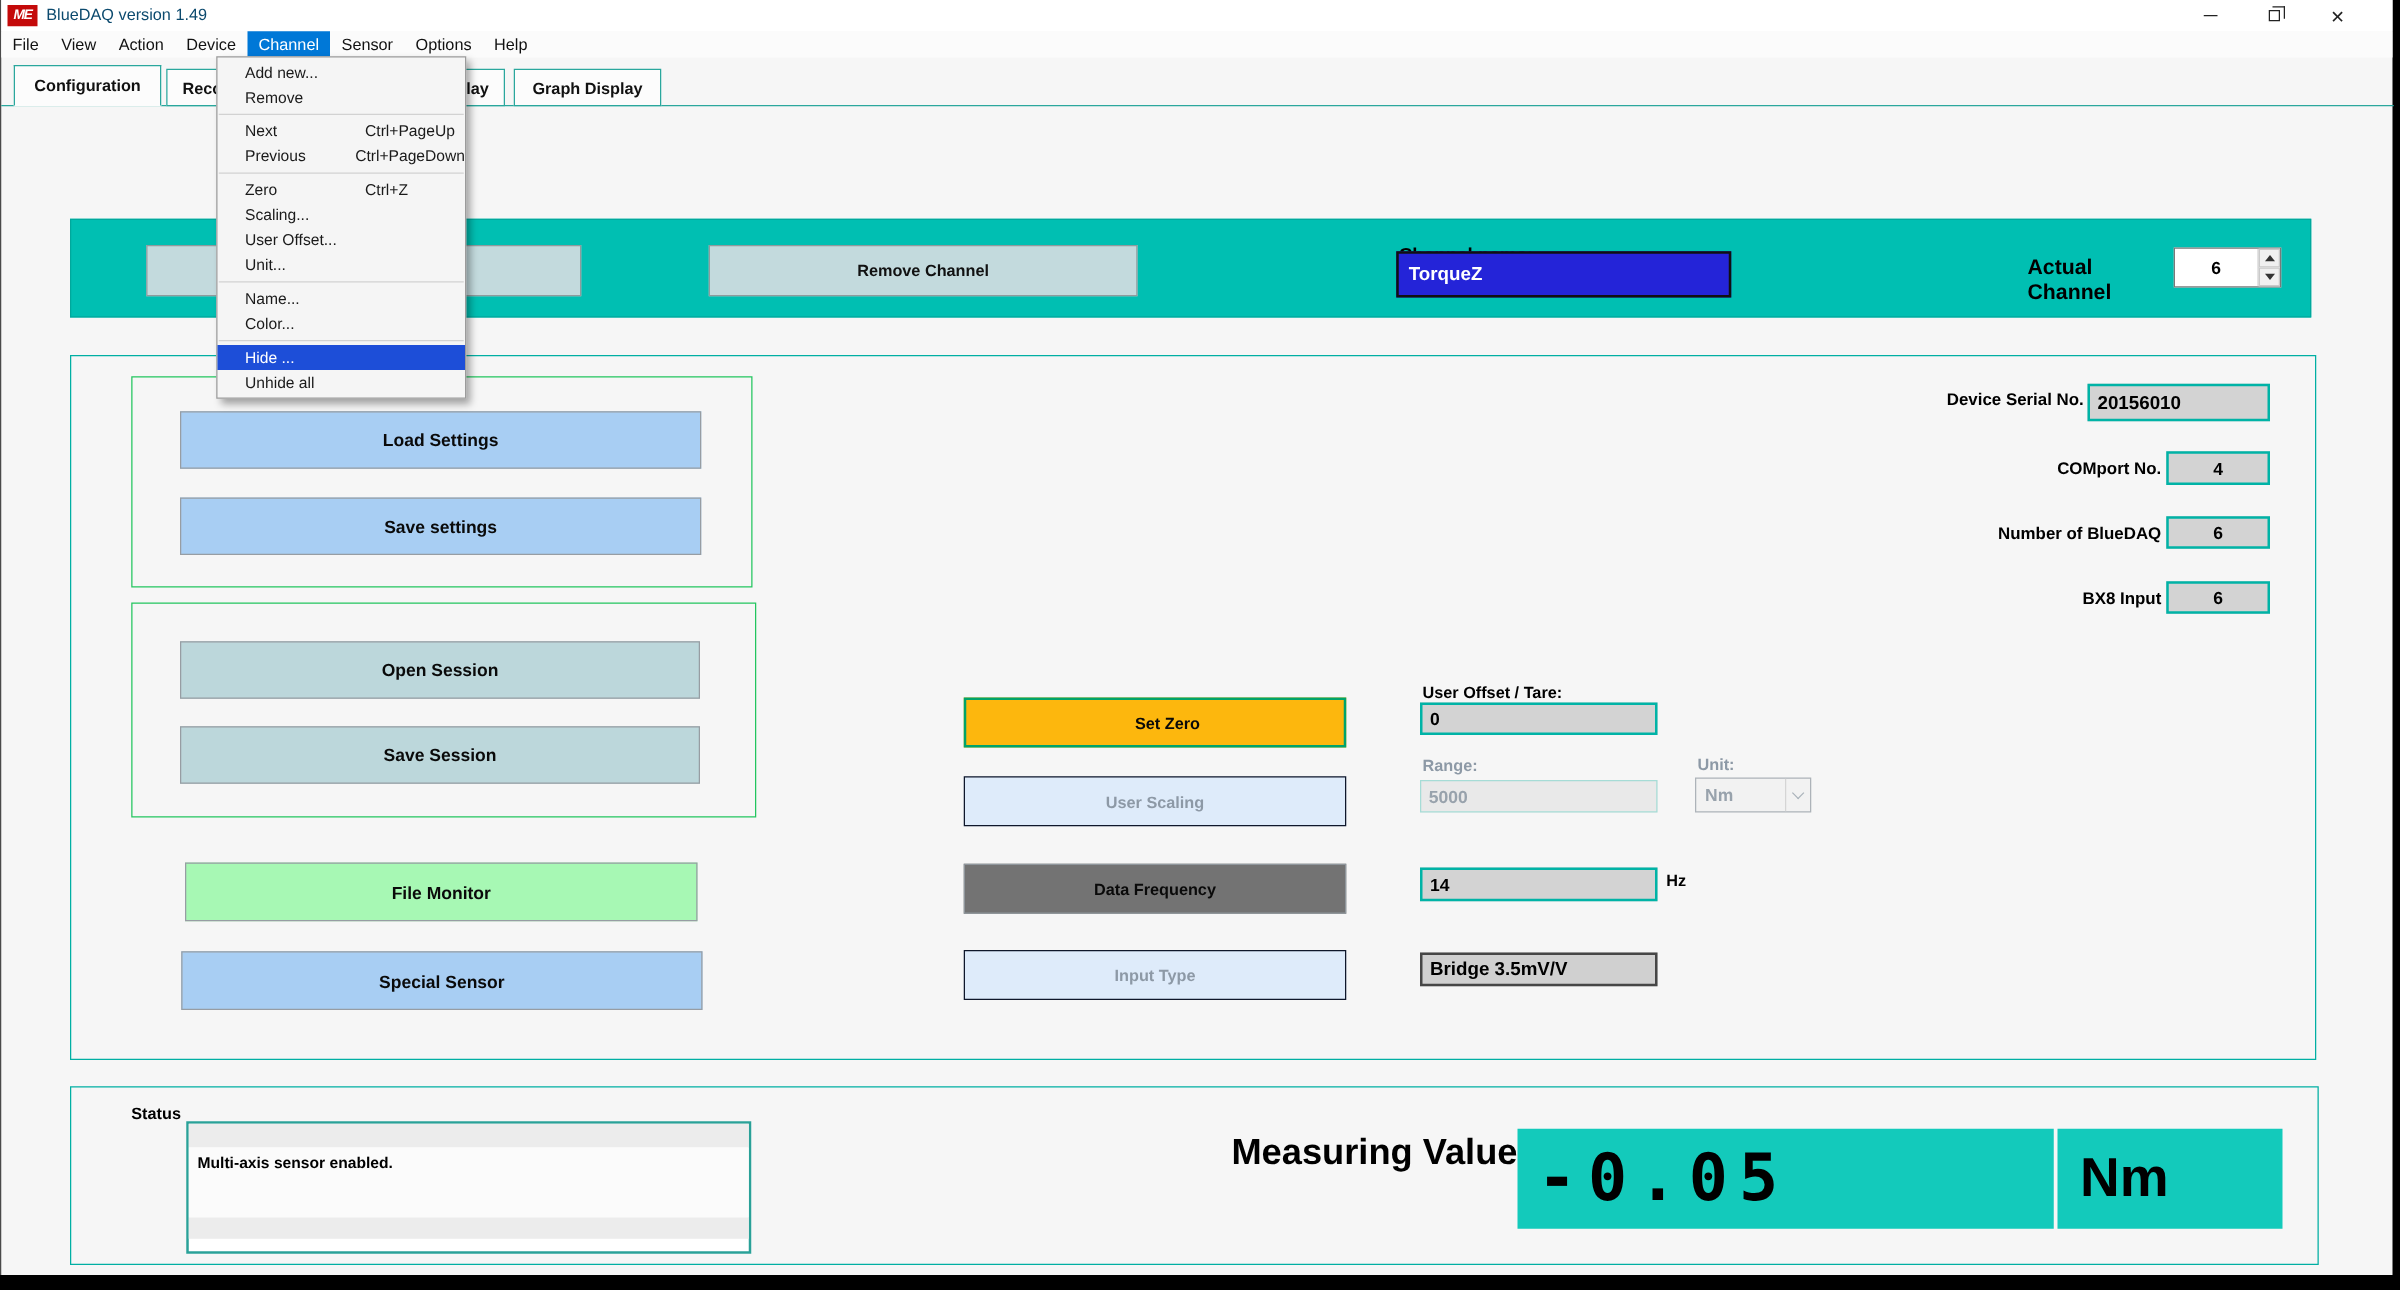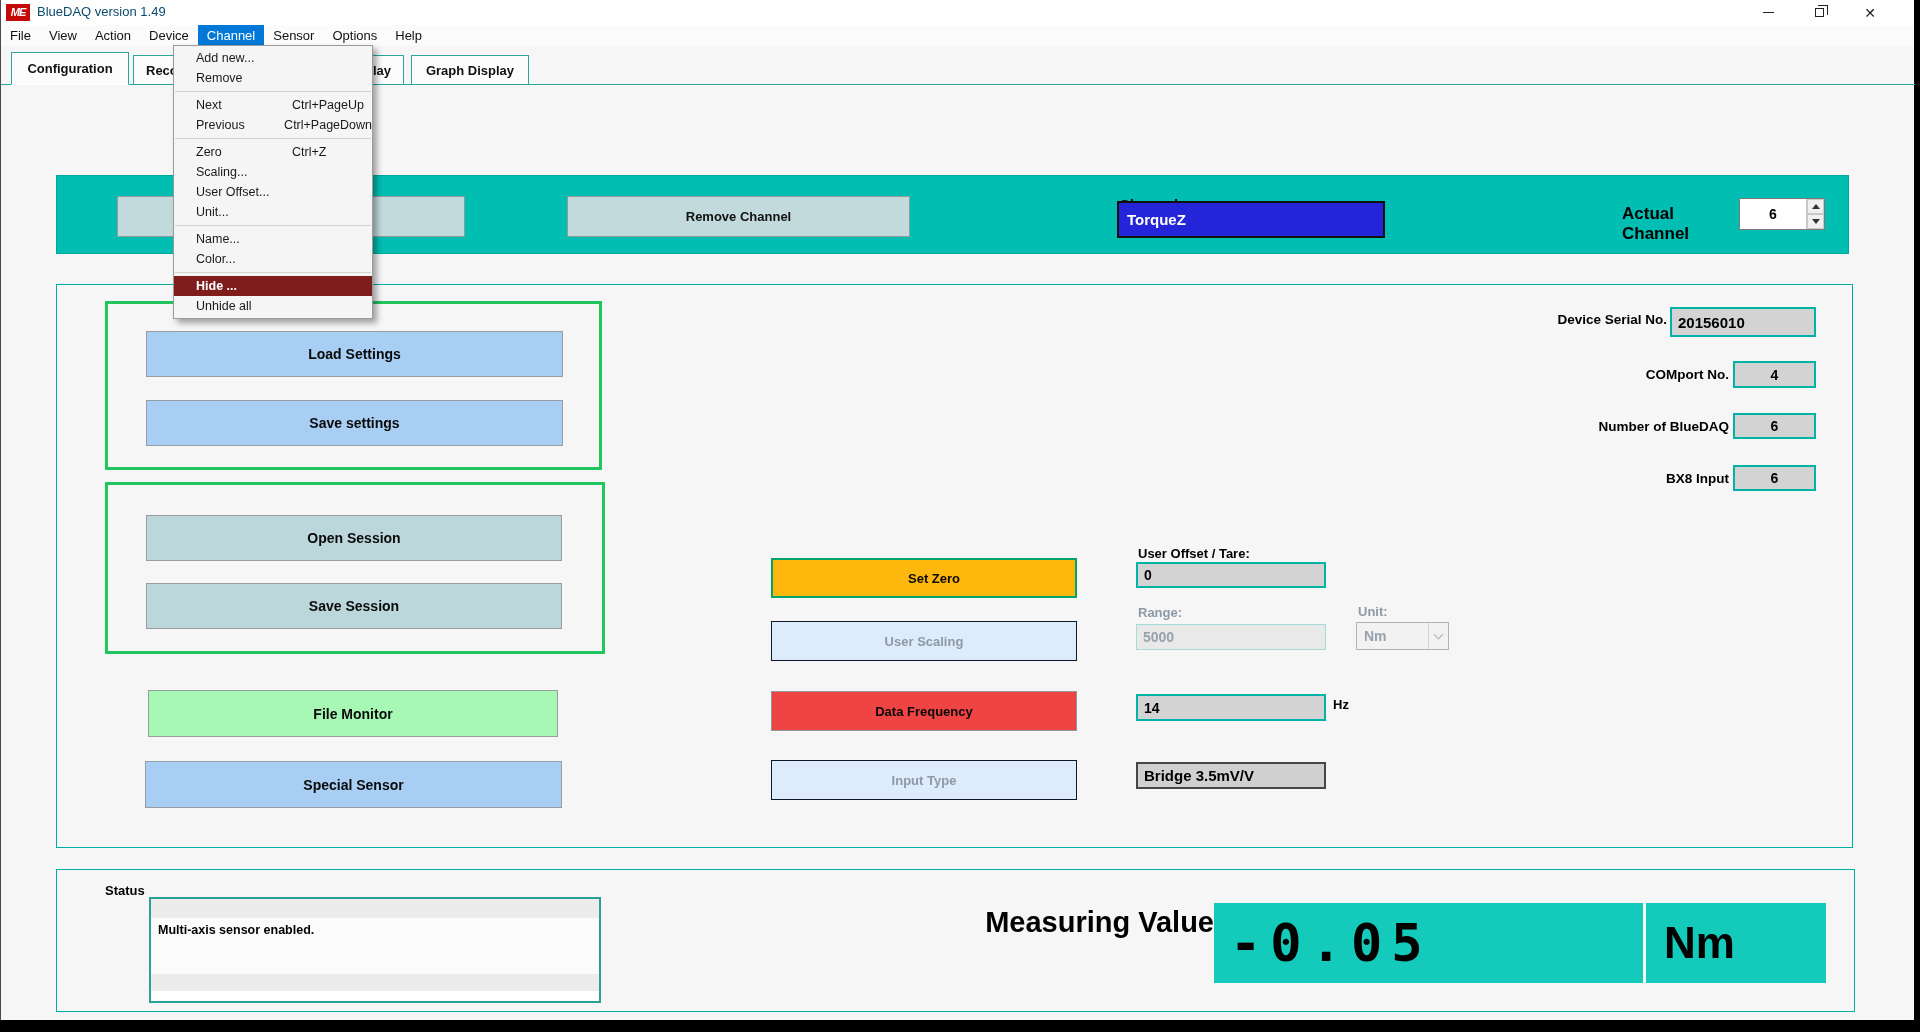--- a/index.html
+++ b/index.html
@@ -29,51 +29,51 @@
   #tab-configuration { left:10px; top:52px; width:118px; height:33px; background:#FCFCFC; border-bottom:1px solid #FCFCFC; z-index:3; }
   #tab-recorder { left:132px; top:55px; width:170px; height:30px; justify-content:flex-start; padding-left:12px; }
   #tab-display { left:300px; top:55px; width:103px; height:30px; justify-content:flex-end; padding-right:12px; }
   #tab-graph { left:410px; top:55px; width:118px; height:30px; }
 
   
   #channel-menu { position:absolute; left:172px; top:45px; width:200px; background:#F5F5F5; border:1px solid #9B9B9B;
                   box-shadow:4px 4px 6px rgba(0,0,0,0.35); z-index:10; padding:2px 0; font-size:12.5px; color:#1a1a1a; }
   .mi { display:flex; align-items:center; height:20px; padding-left:22px; }
   .mi .lbl { width:96px; }
-  .mi.highlight { background:#7f1d1d; color:#fff;font-weight:bold; }
+  .mi.highlight { background:#1d4ed8; color:#fff; }
   .msep { height:1px; background:#D2D2D2; margin:3px 1px; }
 
   
   #banner { position:absolute; left:55px; top:175px; width:1793px; height:79px; background:#00BFB2; border:1px solid #00A89C; }
   .banner-btn { position:absolute; background:#C3DADD; border:1px solid #8F9B9D; font-size:13px; font-weight:bold; color:#111;
                 display:flex; align-items:center; justify-content:center; }
   #channel-name-label { position:absolute; left:1062px; top:20px; font-size:15px; font-weight:bold; color:#000; }
   #channel-name-field { position:absolute; left:1060px; top:25px; width:268px; height:37px; background:#2424D8; border:2px solid #101010;
                         color:#fff; font-weight:bold; font-size:15px; display:flex; align-items:center; padding-left:8px; }
   #actual-channel-label { position:absolute; left:1565px; top:28px; width:110px; text-align:left; font-size:17px; font-weight:bold; }
   #actual-channel-spin { position:absolute; left:1682px; top:22px; width:86px; height:32px; background:#fff; border:1px solid #7a7a7a; }
   #actual-channel-value { position:absolute; left:0; top:0; width:66px; height:100%; display:flex; align-items:center; justify-content:center;
                           font-size:14px; font-weight:bold; }
   .spincol { position:absolute; right:0; top:0; width:18px; height:100%; border-left:1px solid #c9c9c9; }
   .spinbtn { width:100%; height:50%; background:#F0F0F0; display:flex; align-items:center; justify-content:center; border:1px solid #c9c9c9; }
   .tri-up { width:0; height:0; border-left:4px solid transparent; border-right:4px solid transparent; border-bottom:5px solid #333; }
   .tri-dn { width:0; height:0; border-left:4px solid transparent; border-right:4px solid transparent; border-top:5px solid #333; }
 
   
   #main-box { position:absolute; left:55px; top:284px; width:1797px; height:564px; border:1px solid #00AFA3; }
-  .groupbox { position:absolute; border:3px solid #22c55e; }
+  .groupbox { position:absolute; border:1px solid #22c55e; }
   .big-btn { position:absolute; border:1px solid #979DA3; font-size:14px; font-weight:bold; color:#0a0a0a;
              display:flex; align-items:center; justify-content:center; }
   .blue { background:#A8CEF3; }
   .grayblue { background:#BCD7DB; }
   .green { background:#A7F8B4; }
   .mid-btn { position:absolute; width:306px; height:40px; font-size:13px; font-weight:bold; display:flex; align-items:center; justify-content:center; }
   #setzero-btn { background:#FDB70D; border:2px solid #00A36A; color:#0a0a0a;padding-left:20px; }
   .disabled-btn { background:#DEEBFA; border:1px solid #0f172a; color:#8D99A6; }
-  #datafreq-btn { background:#ef4444; border:1px solid #8F969C; color:#0a0a0a; }
+  #datafreq-btn { background:#737373; border:1px solid #8F969C; color:#0a0a0a; }
 
   .fld-label { position:absolute; font-size:13px; font-weight:bold; color:#000; }
   .fld-label.dim { color:#8D99A6; }
   .fld { position:absolute; background:#D3D3D3; border:2px solid #00B3A6; font-size:14px; font-weight:bold; color:#000;
          display:flex; align-items:center; padding-left:6px; }
   .fld.dim { background:#E9E9E9; border:1px solid #A6DCD6; color:#98A2AC; }
   .fld.center { justify-content:center; padding-left:0; }
   #combo-unit { position:absolute; left:1299px; top:337px; width:93px; height:28px; background:#F2F2F2; border:1px solid #ADB3B9;
                 font-size:14px; font-weight:bold; color:#98A2AC; display:flex; align-items:center; padding-left:7px; }
   #combo-arrow { position:absolute; right:0; top:0; width:20px; height:100%; border-left:1px solid #D5D5D5; display:flex; align-items:center; justify-content:center; }

